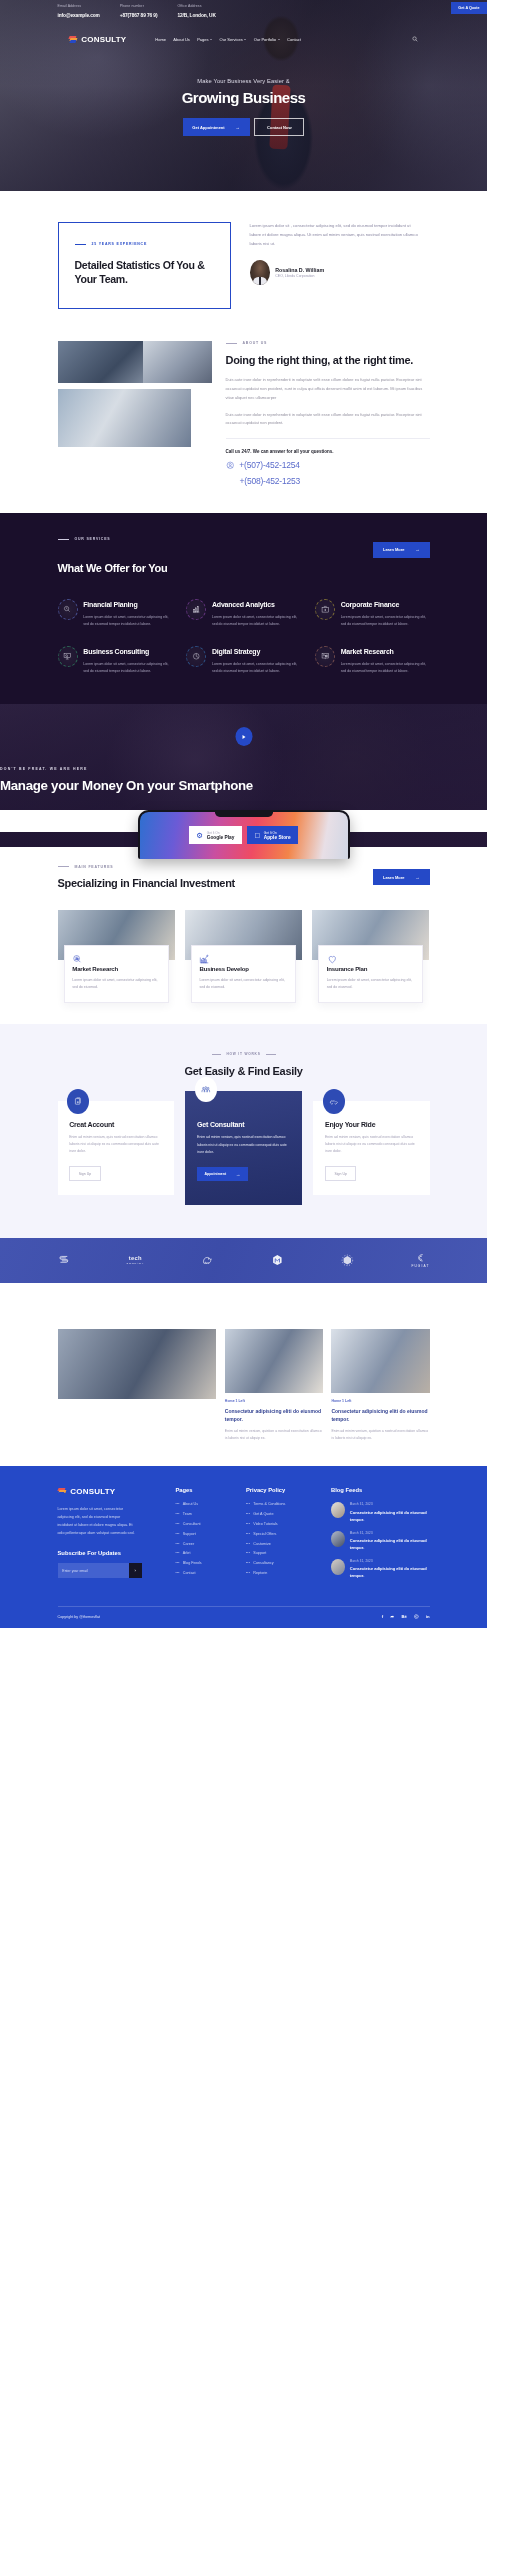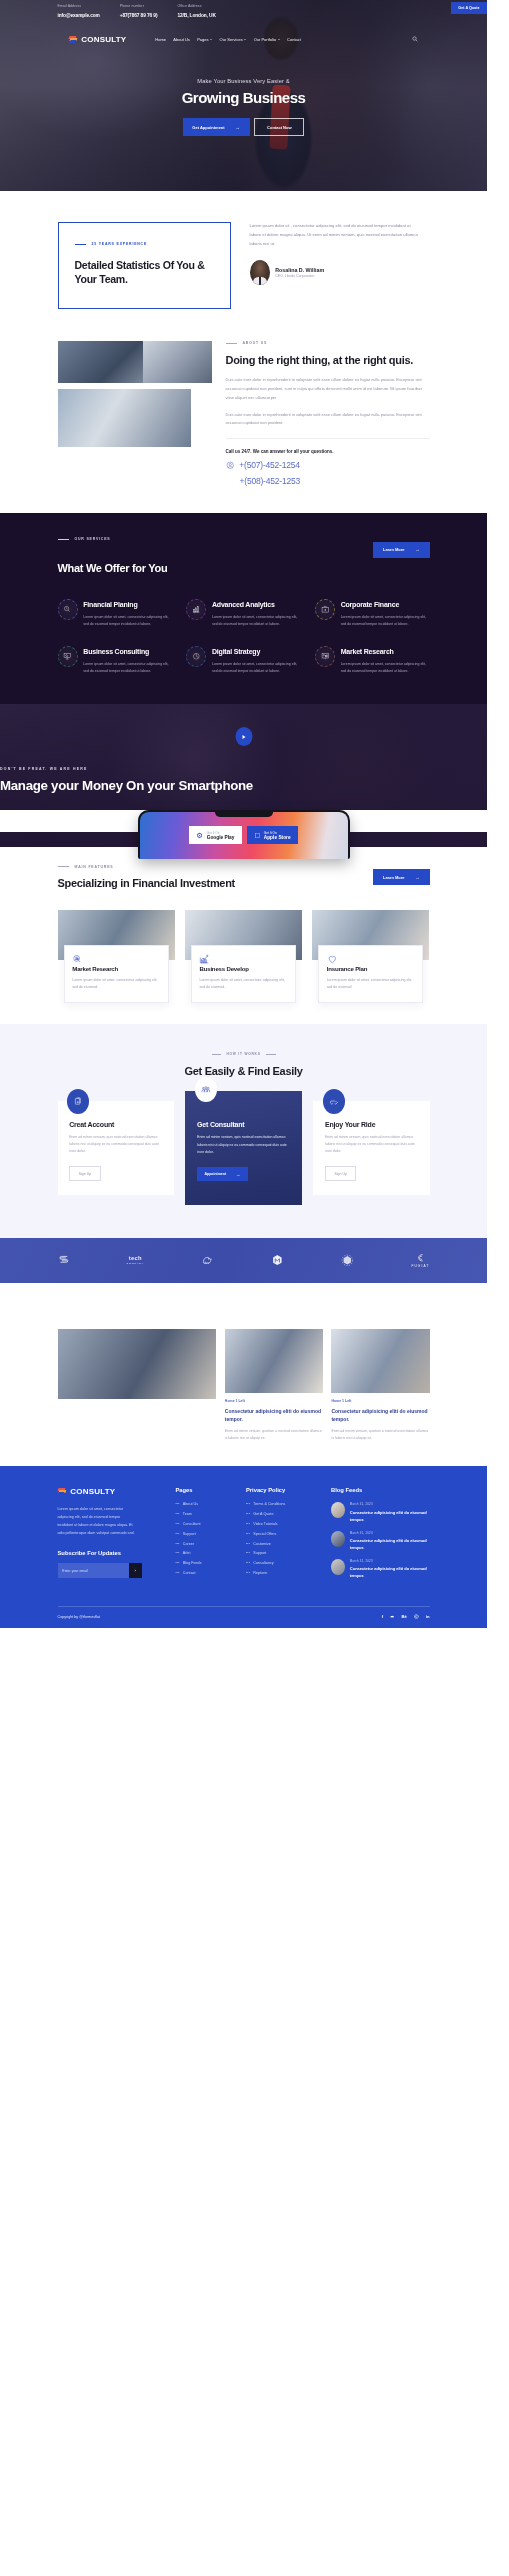--- a/index.html
+++ b/index.html
@@ -397,21 +397,21 @@
             <div class="ph img-a"></div>
             <div class="ph img-b"></div>
           </div>
           <div class="ph img-c"></div>
         </div>
         <div class="about-body">
           <div class="eyebrow">
             <span class="line" style="background:#a9a6c0"></span>
             <span class="txt" style="color:#8d8aa6">ABOUT US</span>
           </div>
-          <h2 class="about-title">Doing the right thing, at the right quis.</h2>
+          <h2 class="about-title">Doing the right thing, at the right time.</h2>
           <p class="about-p">Duis aute irure dolor in reprehenderit in voluptate velit esse cillum dolore eu fugiat nulla pariatur. Excepteur sint occaecat cupidatat non proident, sunt in culpa qui officia deserunt mollit anim id est laborum. Mi ipsum faucibus vitae aliquet nec ullamcorper</p>
           <p class="about-p">Duis aute irure dolor in reprehenderit in voluptate velit esse cillum dolore eu fugiat nulla pariatur. Excepteur sint occaecat cupidatat non proident.</p>
           <div class="about-div"></div>
           <div class="call-line">Call us 24/7. We can answer for all your questions.</div>
           <div class="phone">
             <span class="phone-ico">
               <svg width="8.5" height="8.5" viewBox="0 0 24 24" fill="none" stroke="#4a5fc9" stroke-width="1.4">
                   <circle cx="12" cy="12" r="9"></circle>
                   <circle cx="12" cy="10" r="3"></circle>
                   <path d="M6 19c1.5-3 4-4 6-4s4.5 1 6 4"></path>

